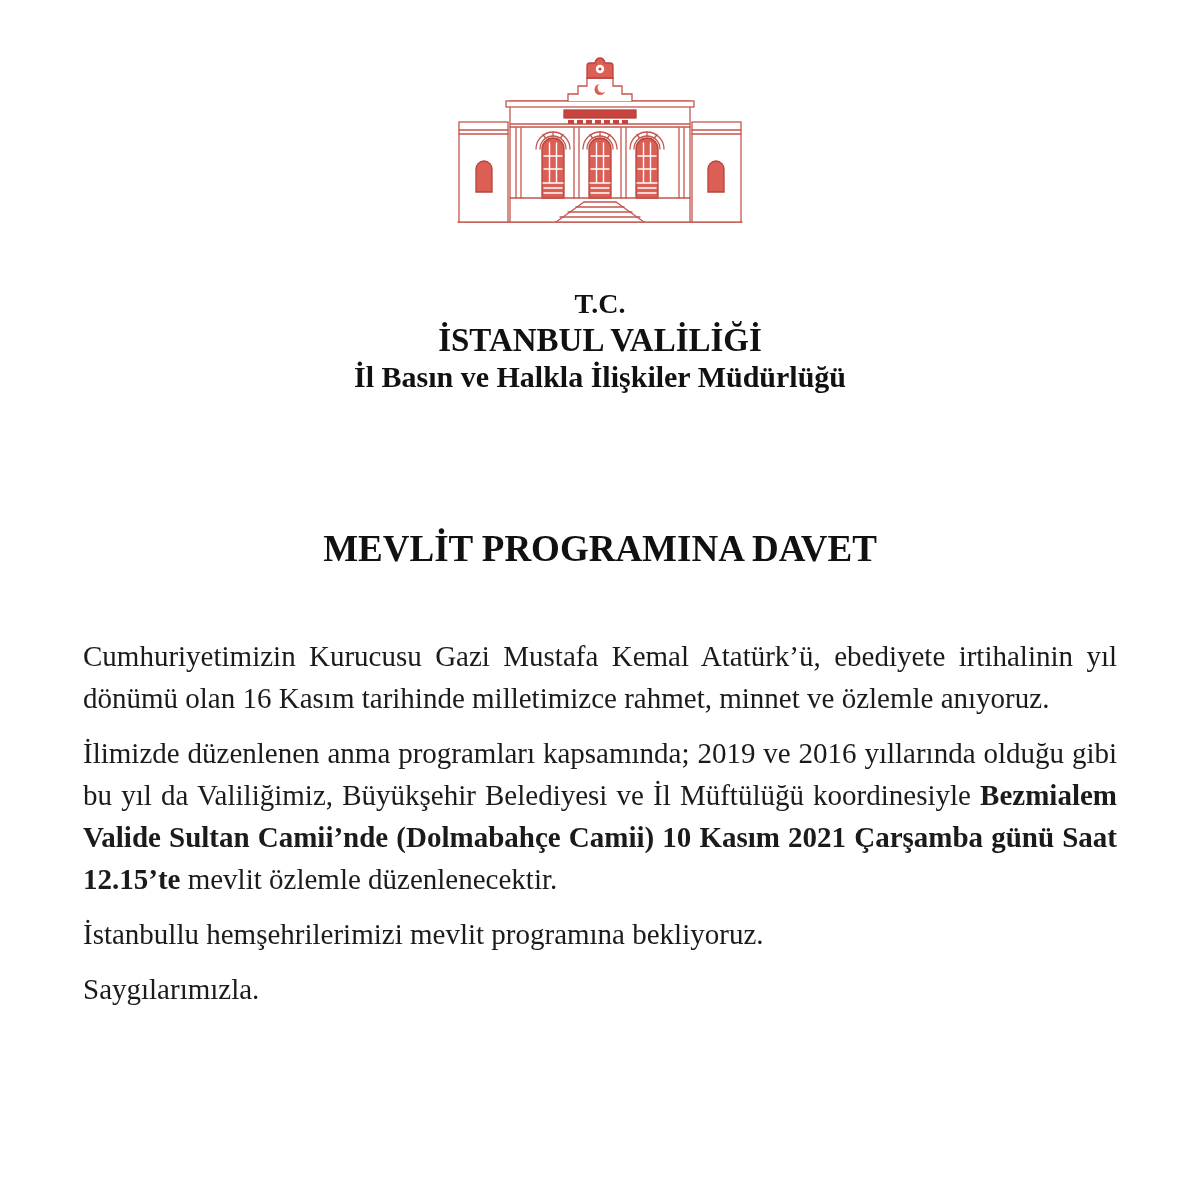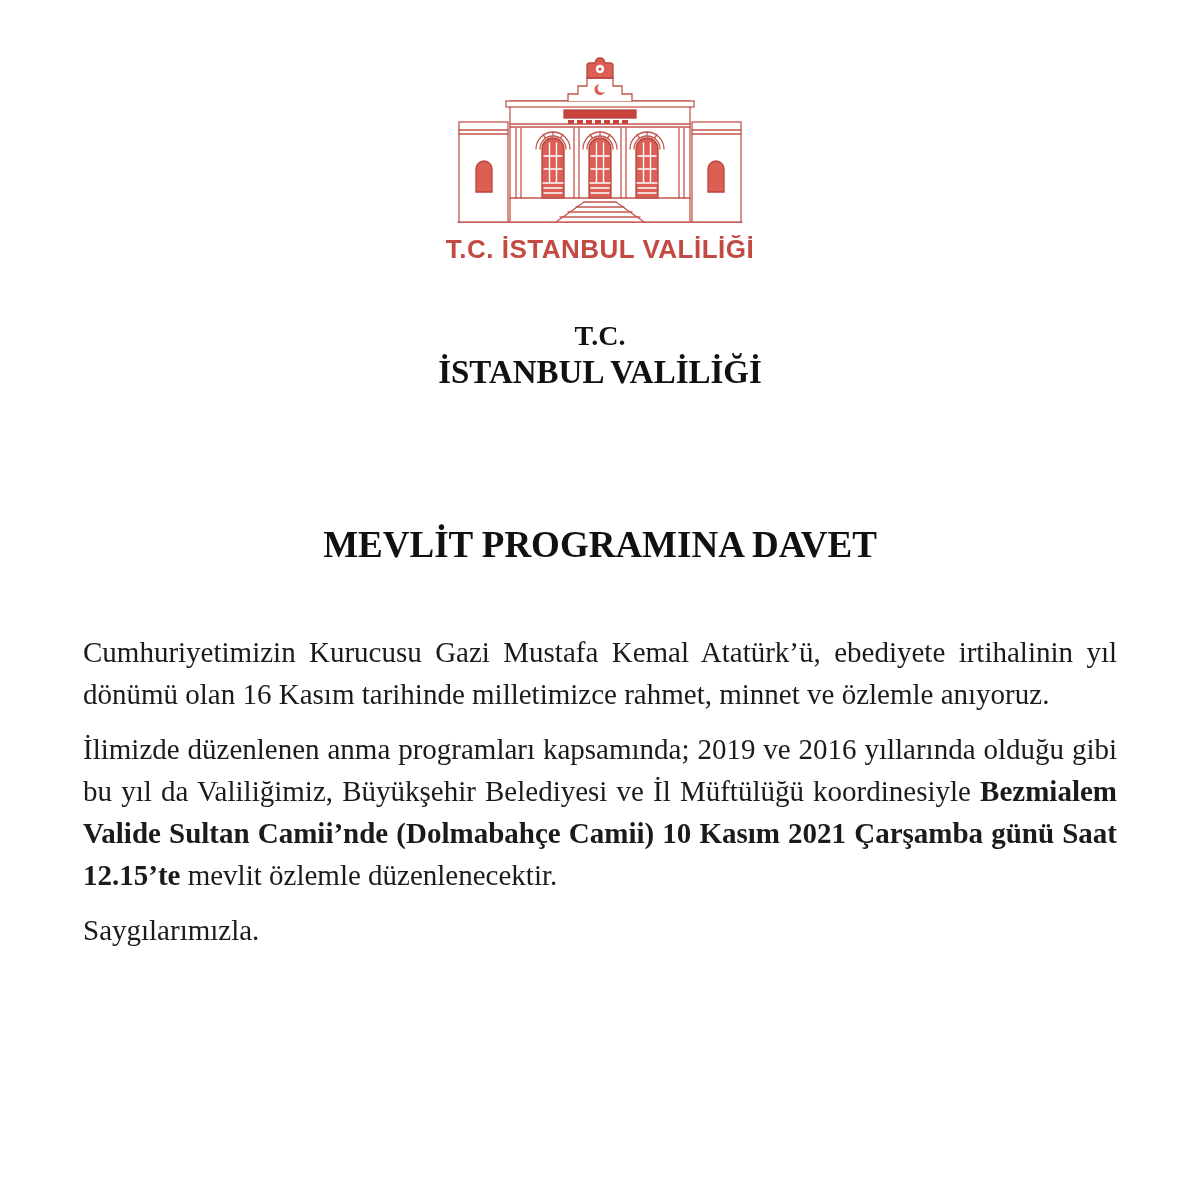--- a/index.html
+++ b/index.html
@@ -160,29 +160,30 @@
         <path d="M118,45 L118,38 L128,38 L128,30 L137,30 L137,22 L163,22 L163,30 L172,30 L172,38 L182,38 L182,45" fill="#ffffff"></path>
 
         <path d="M137,22 L137,10 Q137,7 140,7 L145,7 Q146,2 150,2 Q154,2 155,7 L160,7 Q163,7 163,10 L163,22 Z" fill="#dc5f55" stroke="#b5443c"></path>
         <circle cx="150" cy="13" r="4.2" fill="#ffffff" stroke="none"></circle>
         <circle cx="150" cy="13" r="1.6" fill="#c8443c" stroke="none"></circle>
 
         <circle cx="150" cy="33.5" r="5.5" fill="#dc5f55" stroke="none"></circle>
         <circle cx="152.4" cy="31.9" r="4.8" fill="#ffffff" stroke="none"></circle>
       </g>
     </svg>
-    <div class="logo-caption">T.C. İSTANBUL VALİLİĞİ</div>
   </div>
 
   <div class="header-block">
     <div class="h-line1">T.C.</div>
     <div class="h-line2">İSTANBUL VALİLİĞİ</div>
+    <div class="h-line3">İl Basın ve Halkla İlişkiler Müdürlüğü</div>
   </div>
 
   <div class="doc-title">MEVLİT PROGRAMINA DAVET</div>
 
   <div class="body-text">
     <p>Cumhuriyetimizin Kurucusu Gazi Mustafa Kemal Atatürk’ü, ebediyete irtihalinin yıl dönümü olan 16 Kasım tarihinde milletimizce rahmet, minnet ve özlemle anıyoruz.</p>
     <p><span>İlimizde düzenlenen anma programları kapsamında; 2019 ve 2016 yıllarında olduğu gibi bu yıl da Valiliğimiz, Büyükşehir Belediyesi ve İl Müftülüğü koordinesiyle </span><b>Bezmialem Valide Sultan Camii’nde (Dolmabahçe Camii) 10 Kasım 2021 Çarşamba günü Saat 12.15’te</b><span> mevlit özlemle düzenlenecektir.</span></p>
+    <p>İstanbullu hemşehrilerimizi mevlit programına bekliyoruz.</p>
     <p>Saygılarımızla.</p>
   </div>
 
 </div>
 
 </body></html>

